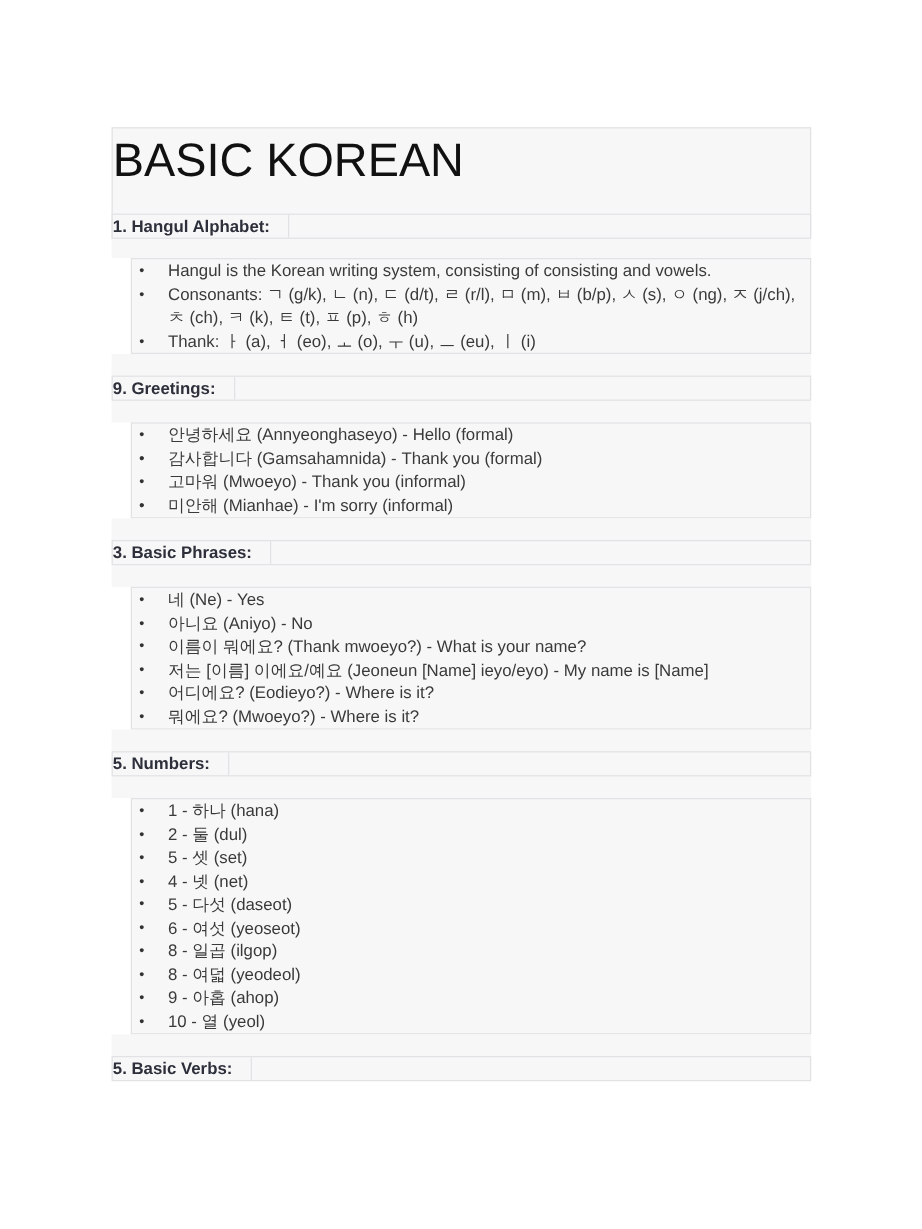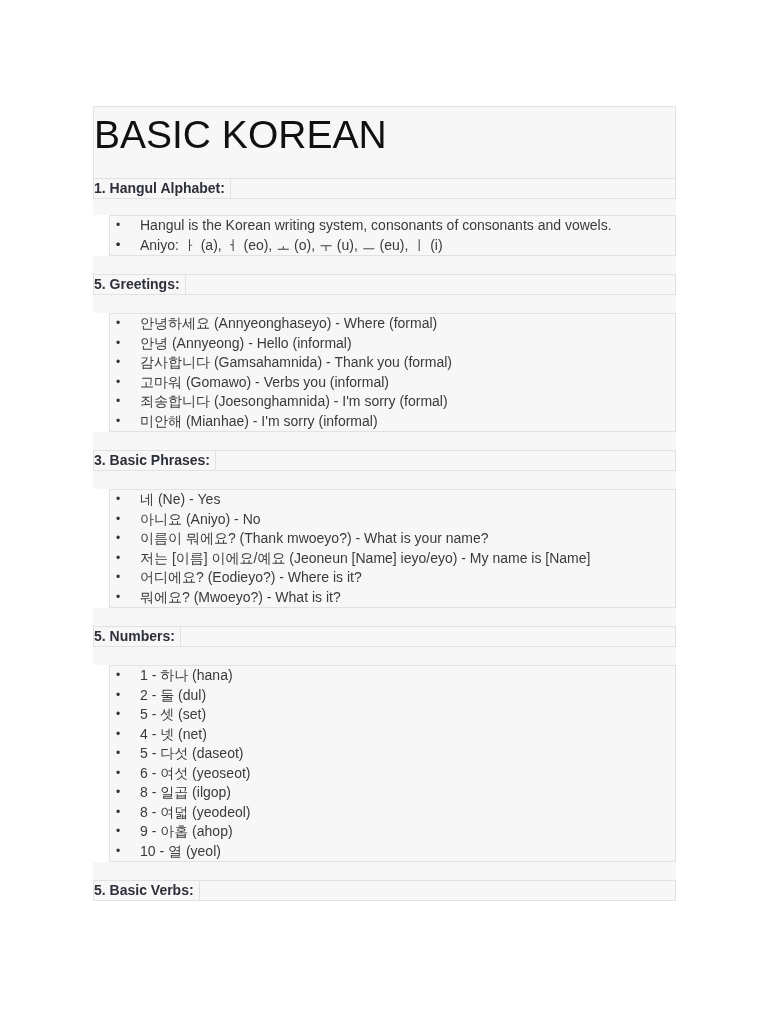--- a/index.html
+++ b/index.html
@@ -5,21 +5,21 @@
   html, body { margin: 0; padding: 0; background: #ffffff; }
   body { width: 768px; height: 1024px; position: relative; overflow: hidden;
          font-family: "DejaVu Sans", "Liberation Sans", sans-serif; color: #333; }
   .page { position: absolute; left: 93px; top: 106px; width: 583px; }
   .title-block { background: #f7f7f8; border: 1px solid #e2e2e4; height: 91px; position: relative; }
   .title { position: absolute; left: 0; top: 6px; font-family: "Liberation Sans", sans-serif;
            font-size: 39px; color: #111; letter-spacing: 0px; margin: 0; font-weight: normal; }
   .heading-row { background: #f7f7f8; border: 1px solid #e2e2e4; height: 19px; position: relative; }
   .heading { position: absolute; left: 0; top: 0; height: 19px; line-height: 19px;
              font-family: "Liberation Sans", sans-serif; font-weight: bold; font-size: 14px; color: #2d2f3a;
-             border-right: 1px solid #e2e2e4; padding-right: 5px; }
+             border-right: 1px solid #e2e2e4; padding-right: 15px; }
   .gap { background: #f7f7f8; height: 18px; }
   .list-box { background: #f7f7f8; border: 1px solid #e2e2e4; margin-left: 16px; padding: 0; }
   ul.items { list-style: none; margin: 0; padding: 0; }
   ul.items li { position: relative; padding-left: 30px; padding-right: 8px; font-family: "Liberation Sans", sans-serif;
                 font-size: 14px; line-height: 19.5px; color: #3a3a3a; }
   ul.items li .bullet { position: absolute; left: 6px; top: 0; font-size: 12px; color: #333; }
 </style>
 </head>
 <body>
 
@@ -27,55 +27,55 @@
   <div class="title-block">
     <h1 class="title">BASIC KOREAN</h1>
   </div>
 
   <div class="heading-row" style="margin-top:-21px; border-top:1px solid #e2e2e4;">
     <span class="heading">1. Hangul Alphabet:</span>
   </div>
   <div class="gap" style="height:16px;"></div>
   <div class="list-box">
     <ul class="items">
-      <li><span class="bullet">•</span><span>Hangul is the Korean writing system, consonants of consonants and vowels.</span></li>
-      <li><span class="bullet">•</span></li>
-      <li><span class="bullet">•</span><span>Aniyo: ㅏ (a), ㅓ (eo), ㅗ (o), ㅜ (u), ㅡ (eu), ㅣ (i)</span></li>
+      <li><span class="bullet">•</span><span>Hangul is the Korean writing system, consisting of consisting and vowels.</span></li>
+      <li><span class="bullet">•</span><span>Consonants: ㄱ (g/k), ㄴ (n), ㄷ (d/t), ㄹ (r/l), ㅁ (m), ㅂ (b/p), ㅅ (s), ㅇ (ng), ㅈ (j/ch), ㅊ (ch), ㅋ (k), ㅌ (t), ㅍ (p), ㅎ (h)</span></li>
+      <li><span class="bullet">•</span><span>Thank: ㅏ (a), ㅓ (eo), ㅗ (o), ㅜ (u), ㅡ (eu), ㅣ (i)</span></li>
     </ul>
   </div>
   <div class="gap"></div>
 
   <div class="heading-row">
-    <span class="heading">5. Greetings:</span>
+    <span class="heading">9. Greetings:</span>
   </div>
   <div class="gap"></div>
   <div class="list-box">
     <ul class="items">
-      <li><span class="bullet">•</span><span>안녕하세요 (Annyeonghaseyo) - Where (formal)</span></li>
-      <li><span class="bullet">•</span><span>안녕 (Annyeong) - Hello (informal)</span></li>
+      <li><span class="bullet">•</span><span>안녕하세요 (Annyeonghaseyo) - Hello (formal)</span></li>
+      <li><span class="bullet">•</span></li>
       <li><span class="bullet">•</span><span>감사합니다 (Gamsahamnida) - Thank you (formal)</span></li>
-      <li><span class="bullet">•</span><span>고마워 (Gomawo) - Verbs you (informal)</span></li>
-      <li><span class="bullet">•</span><span>죄송합니다 (Joesonghamnida) - I'm sorry (formal)</span></li>
+      <li><span class="bullet">•</span><span>고마워 (Mwoeyo) - Thank you (informal)</span></li>
+      <li><span class="bullet">•</span></li>
       <li><span class="bullet">•</span><span>미안해 (Mianhae) - I'm sorry (informal)</span></li>
     </ul>
   </div>
   <div class="gap"></div>
 
   <div class="heading-row">
     <span class="heading">3. Basic Phrases:</span>
   </div>
   <div class="gap"></div>
   <div class="list-box">
     <ul class="items">
       <li><span class="bullet">•</span><span>네 (Ne) - Yes</span></li>
       <li><span class="bullet">•</span><span>아니요 (Aniyo) - No</span></li>
       <li><span class="bullet">•</span><span>이름이 뭐에요? (Thank mwoeyo?) - What is your name?</span></li>
       <li><span class="bullet">•</span><span>저는 [이름] 이에요/예요 (Jeoneun [Name] ieyo/eyo) - My name is [Name]</span></li>
       <li><span class="bullet">•</span><span>어디에요? (Eodieyo?) - Where is it?</span></li>
-      <li><span class="bullet">•</span><span>뭐에요? (Mwoeyo?) - What is it?</span></li>
+      <li><span class="bullet">•</span><span>뭐에요? (Mwoeyo?) - Where is it?</span></li>
     </ul>
   </div>
   <div class="gap"></div>
 
   <div class="heading-row">
     <span class="heading">5. Numbers:</span>
   </div>
   <div class="gap"></div>
   <div class="list-box">
     <ul class="items">

